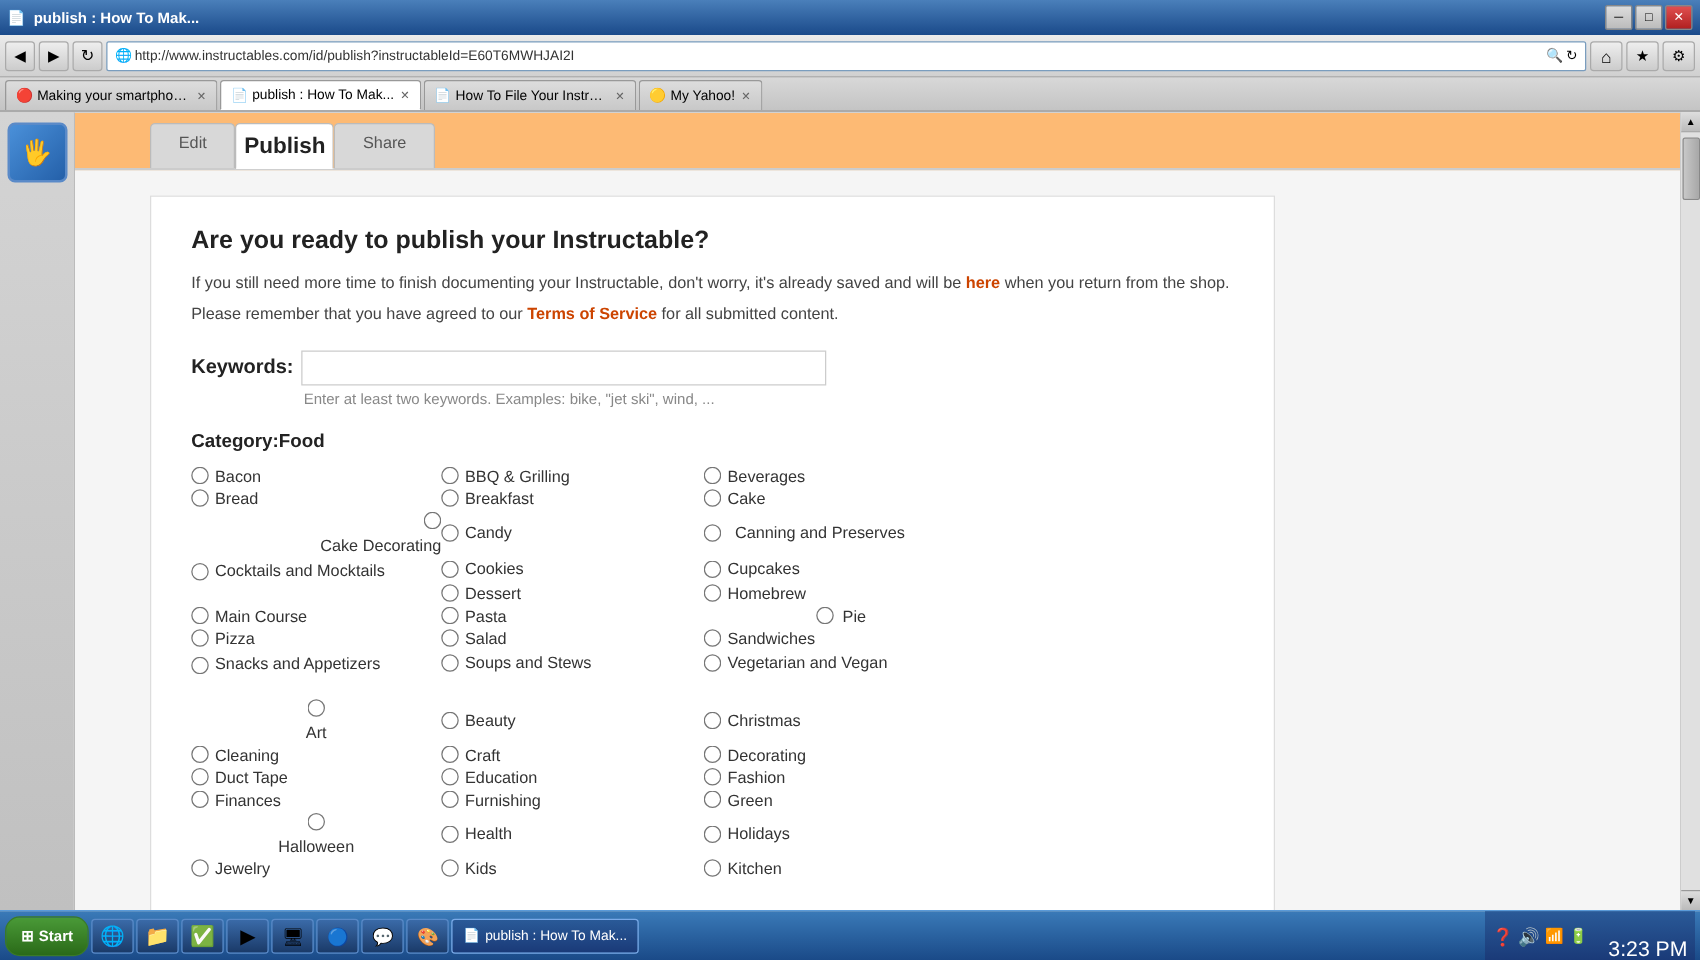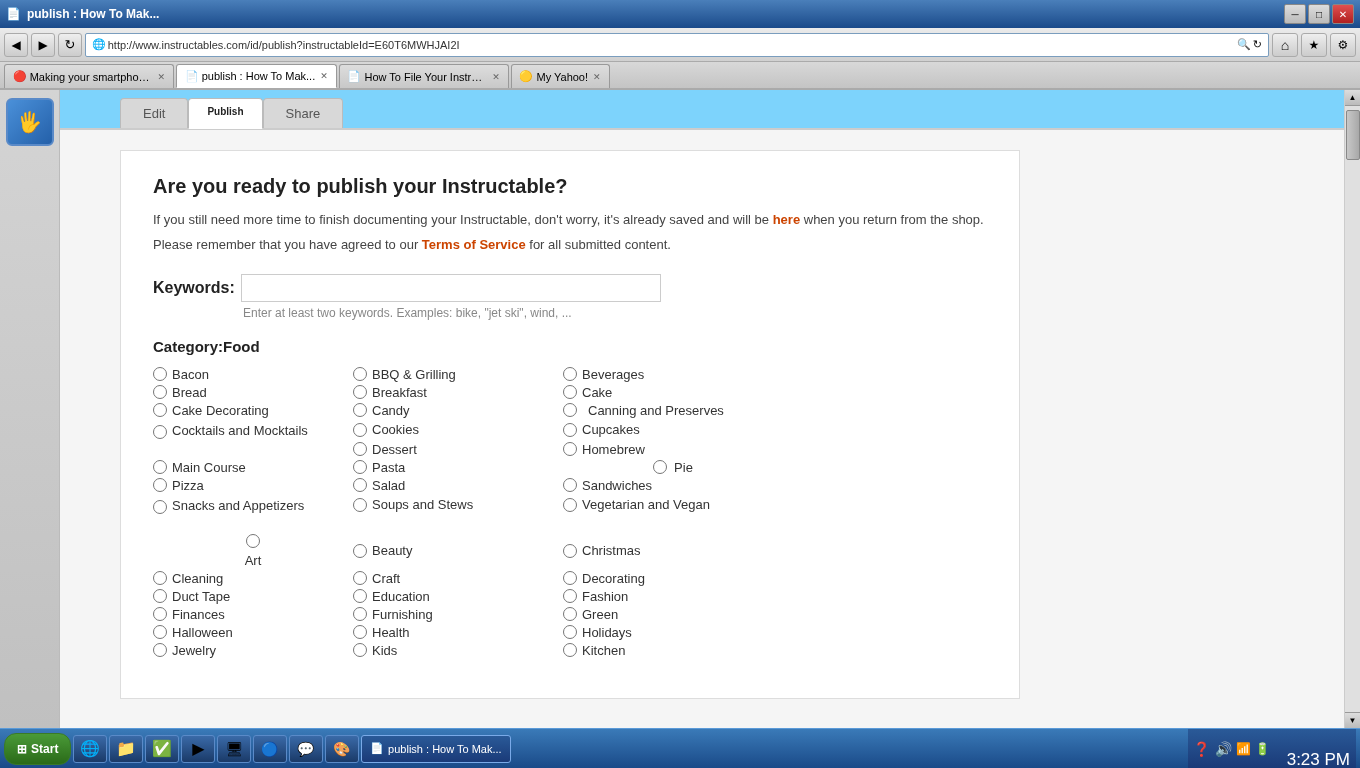--- a/index.html
+++ b/index.html
@@ -63,25 +63,25 @@
   <div style="flex:1; display:flex; background:#f0f0f0; min-height:0;">
 
     <div style="width:60px; background:linear-gradient(to bottom,#d4d4d4,#c0c0c0); border-right:1px solid #bbb; display:flex; flex-direction:column; align-items:center; padding:8px 4px; gap:6px;">
       <div style="width:48px;height:48px;border:2px solid #5a8ac8;border-radius:6px;background:linear-gradient(135deg,#4a90d9,#2460a9);display:flex;align-items:center;justify-content:center;cursor:pointer;">
         <span style="font-size:20px;">🖐</span>
       </div>
     </div>
 
     <div style="flex:1; background:white; overflow-y:auto; display:flex; flex-direction:column;">
 
-      <div style="background:#7dd3fc; border-bottom:2px solid #ccc; display:flex; padding:8px 0 0 60px; gap:0;">
+      <div style="background:#fdba74; border-bottom:2px solid #ccc; display:flex; padding:8px 0 0 60px; gap:0;">
         <div style="padding:7px 22px;border:1px solid #bbb;border-bottom:none;border-radius:4px 4px 0 0;background:#d8d8d8;font-size:13px;cursor:pointer;color:#555;">
           <span>Edit</span>
         </div>
-        <div style="padding:7px 18px;border:1px solid #bbb;border-bottom:1px solid white;border-radius:4px 4px 0 0;background:white;font-size:10px;cursor:pointer;color:#222;font-weight:bold;margin-bottom:-1px;">
+        <div style="padding:7px 6px;border:1px solid #bbb;border-bottom:1px solid white;border-radius:4px 4px 0 0;background:white;font-size:18px;cursor:pointer;color:#222;font-weight:bold;margin-bottom:-1px;">
           <span>Publish</span>
         </div>
         <div style="padding:7px 22px;border:1px solid #bbb;border-bottom:none;border-radius:4px 4px 0 0;background:#d8d8d8;font-size:13px;cursor:pointer;color:#555;">
           <span>Share</span>
         </div>
       </div>
 
       <div style="padding:20px 60px; background:#f5f5f5; flex:1;">
         <div style="background:white; border:1px solid #ddd; padding:24px 32px; max-width:900px;">
 
@@ -131,21 +131,21 @@
               </div>
               <div style="display:flex;align-items:center;gap:5px;font-size:13px;color:#333;">
                 <input type="radio" name="food" style="width: 14px; height: 14px;">
                   <span>Breakfast</span>
               </div>
               <div style="display:flex;align-items:center;gap:5px;font-size:13px;color:#333;">
                 <input type="radio" name="food" style="width: 14px; height: 14px;">
                   <span>Cake</span>
               </div>
 
-              <div style="display:flex;align-items:flex-start;gap:5px;font-size:13px;color:#333;">
+              <div style="display:flex;align-items:flex-end;gap:5px;font-size:13px;color:#333;flex-direction:column;">
                 <input type="radio" name="food" style="width: 14px; height: 14px;">
                   <span>Cake Decorating</span>
               </div>
               <div style="display:flex;align-items:center;gap:5px;font-size:13px;color:#333;">
                 <input type="radio" name="food" style="width: 14px; height: 14px;">
                   <span>Candy</span>
               </div>
               <div style="display:flex;align-items:center;gap:11px;font-size:13px;color:#333;">
                 <input type="radio" name="food" style="width: 14px; height: 14px;">
                   <span>Canning and Preserves</span>
@@ -264,21 +264,21 @@
               </div>
               <div style="display:flex;align-items:center;gap:5px;font-size:13px;color:#333;">
                 <input type="radio" name="living" style="width: 14px; height: 14px;">
                   <span>Furnishing</span>
               </div>
               <div style="display:flex;align-items:center;gap:5px;font-size:13px;color:#333;">
                 <input type="radio" name="living" style="width: 14px; height: 14px;">
                   <span>Green</span>
               </div>
 
-              <div style="display:flex;align-items:center;gap:5px;font-size:13px;color:#333;">
+              <div style="display:flex;align-items:center;gap:5px;font-size:13px;color:#333;flex-direction:column;">
                 <input type="radio" name="living" style="width: 14px; height: 14px;">
                   <span>Halloween</span>
               </div>
               <div style="display:flex;align-items:center;gap:5px;font-size:13px;color:#333;">
                 <input type="radio" name="living" style="width: 14px; height: 14px;">
                   <span>Health</span>
               </div>
               <div style="display:flex;align-items:center;gap:5px;font-size:13px;color:#333;">
                 <input type="radio" name="living" style="width: 14px; height: 14px;">
                   <span>Holidays</span>

